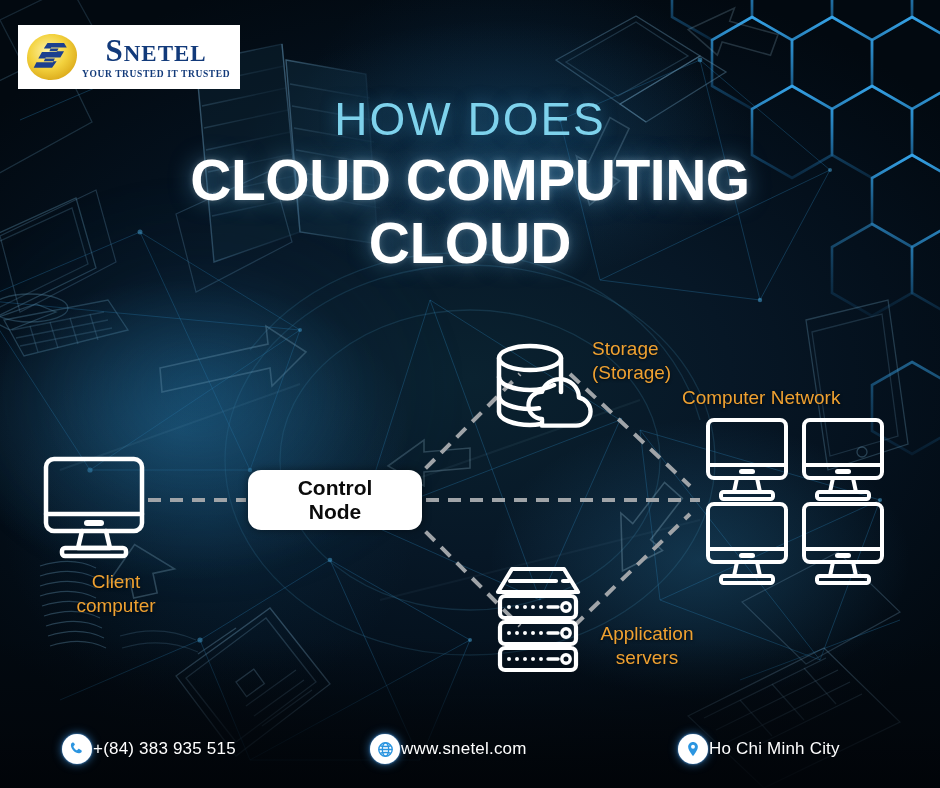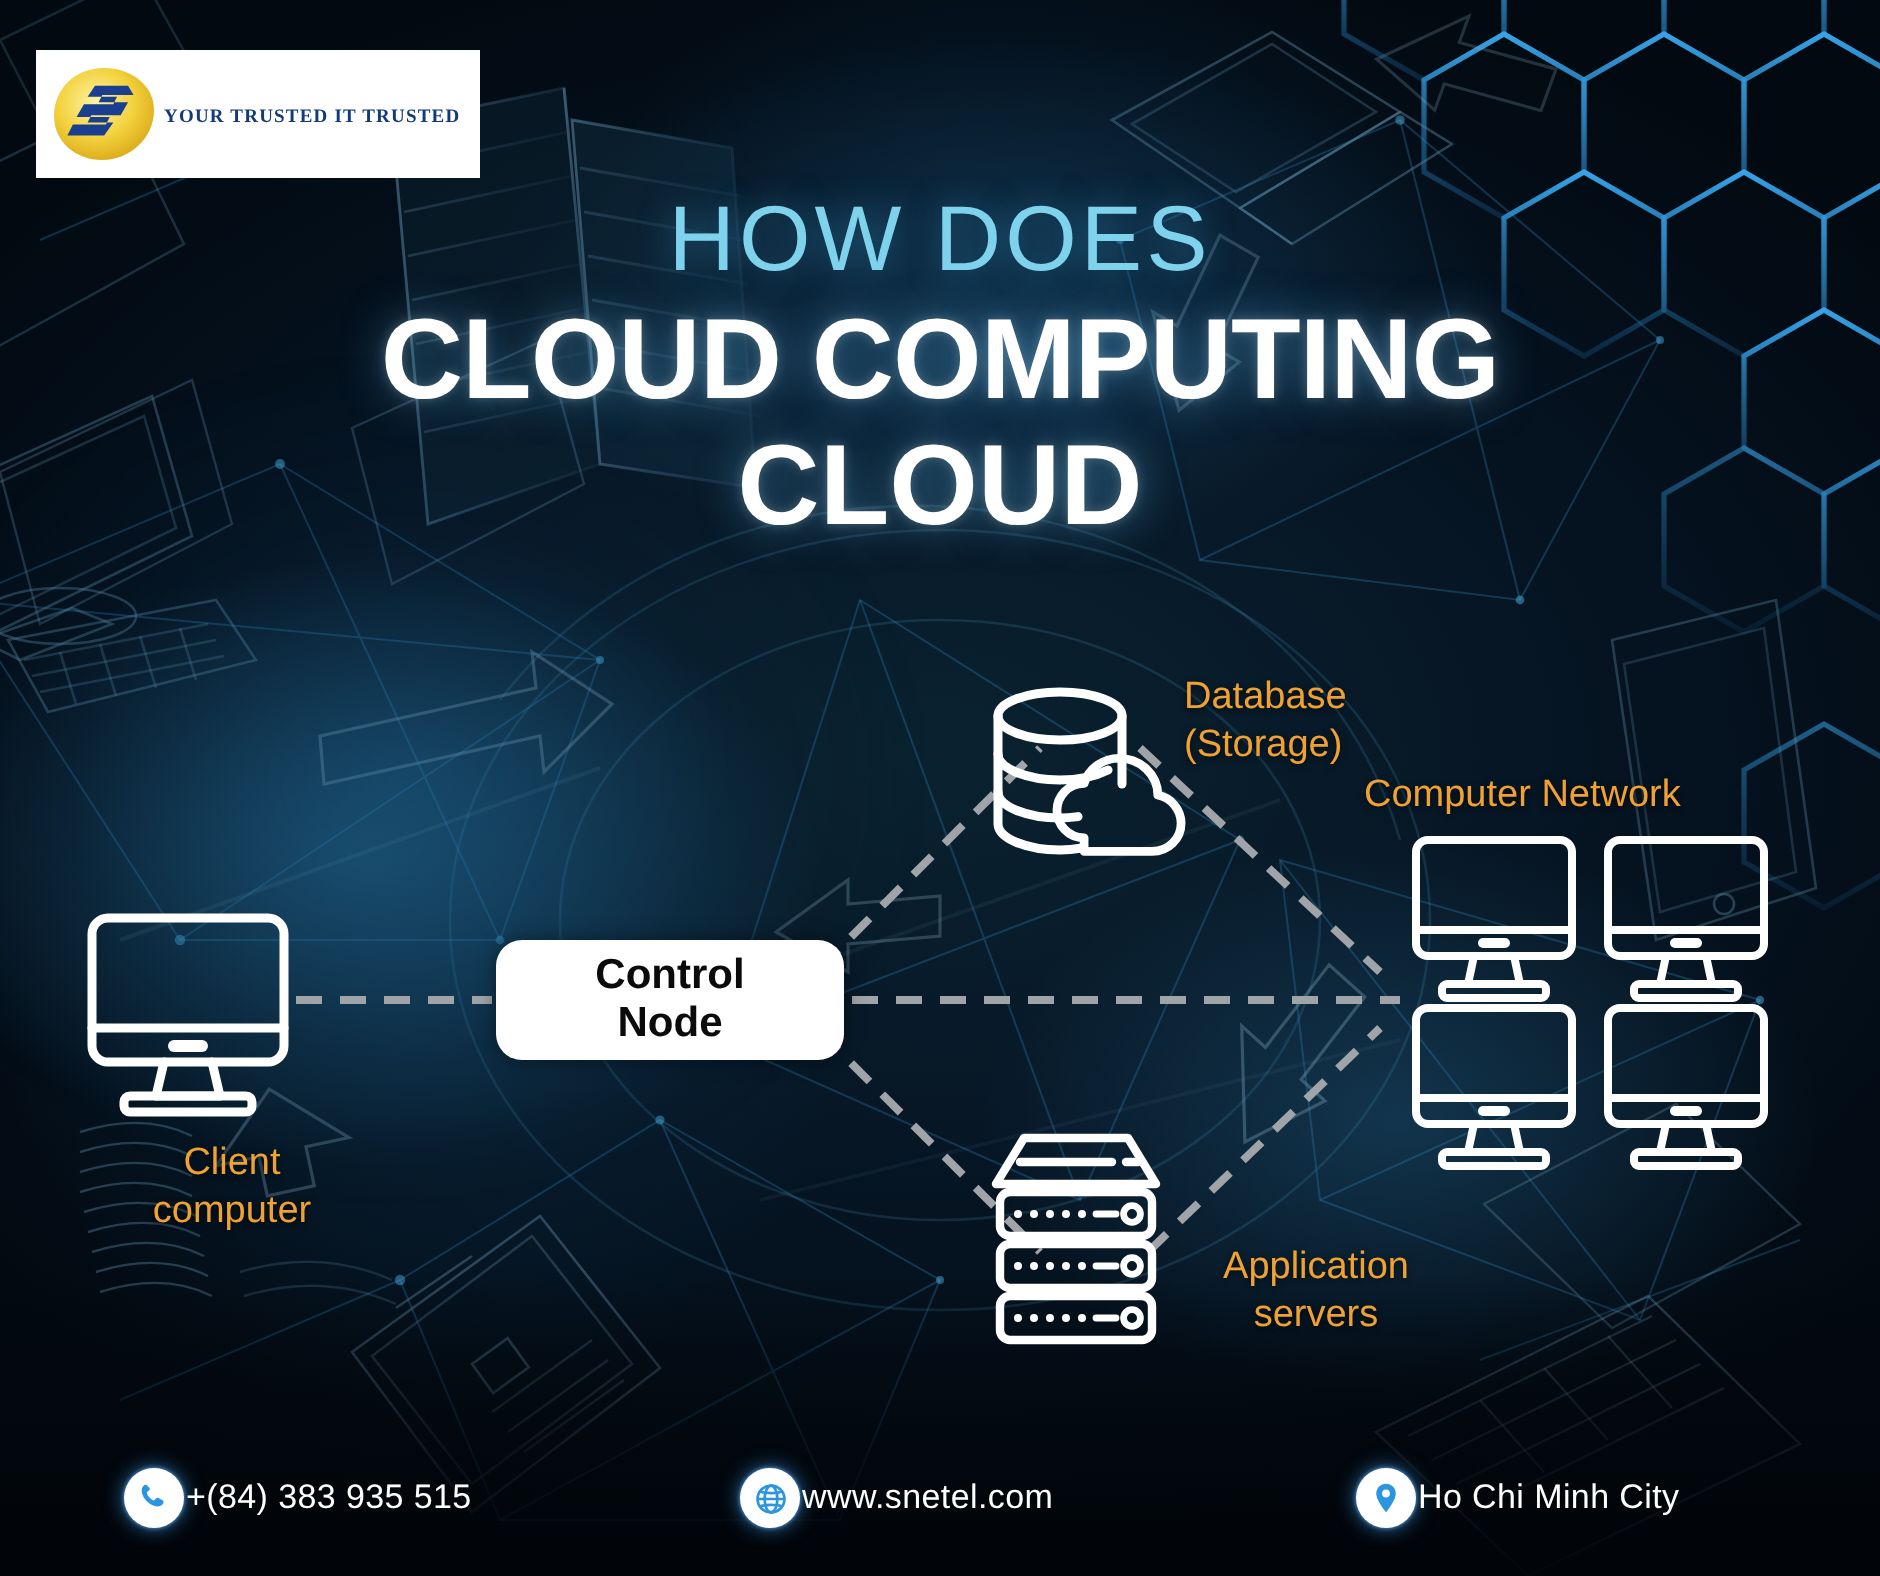--- a/index.html
+++ b/index.html
@@ -284,20 +284,21 @@
         <radialGradient id="lg" cx="42%" cy="38%" r="68%">
           <stop offset="0%" stop-color="#fdf3a8"></stop>
           <stop offset="55%" stop-color="#f3d23e"></stop>
           <stop offset="100%" stop-color="#d9a617"></stop>
         </radialGradient>
       </defs>
       <path d="M28 3 C42 3 53 12 53 24 C53 38 41 49 27 49 C14 49 3 40 3 27 C3 13 14 3 28 3 Z" fill="url(#lg)"></path>
       <path d="M37 14 L19 14 L15 20 L31 20 L29 24 L13 24 L9 31 L27 31 L25 35 L7 35 L4 41 L24 41 L29 34 L15 34 L17 30 L33 30 L37 23 L21 23 L23 19 L40 19 Z" fill="#1b3f8f" transform="translate(6,-1) scale(0.92)"></path>
     </svg>
     <div class="logo-text">
+      <div class="logo-name"><span>S</span><span class="sm">NETEL</span></div>
       <div class="logo-tag">YOUR TRUSTED IT TRUSTED</div>
     </div>
   </div>
 
   <div class="title-wrap">
     <div class="title-1">HOW DOES</div>
     <div class="title-2">CLOUD COMPUTING</div>
     <div class="title-3">CLOUD</div>
   </div>
 
@@ -387,24 +388,24 @@
 
   <div class="control-node">
     <span><span>Control</span><br><span>Node</span></span>
   </div>
 
   <div class="node-label" style="left:46px;top:570px;width:140px;text-align:center;">
     <div>Client</div>
     <div>computer</div>
   </div>
   <div class="node-label" style="left:592px;top:337px;">
-    <div>Database</div>
+    <div>Storage</div>
     <div>(Storage)</div>
   </div>
-  <div class="node-label" style="left:597px;top:622px;text-align:center;width:100px;margin-left:11px;">
+  <div class="node-label" style="left:597px;top:622px;text-align:center;width:100px;">
     <div>Application</div>
     <div>servers</div>
   </div>
   <div class="node-label" style="left:682px;top:386px;">
     <div>Computer Network</div>
   </div>
 
   <div class="footer">
 
     <div class="f-item f-phone">

